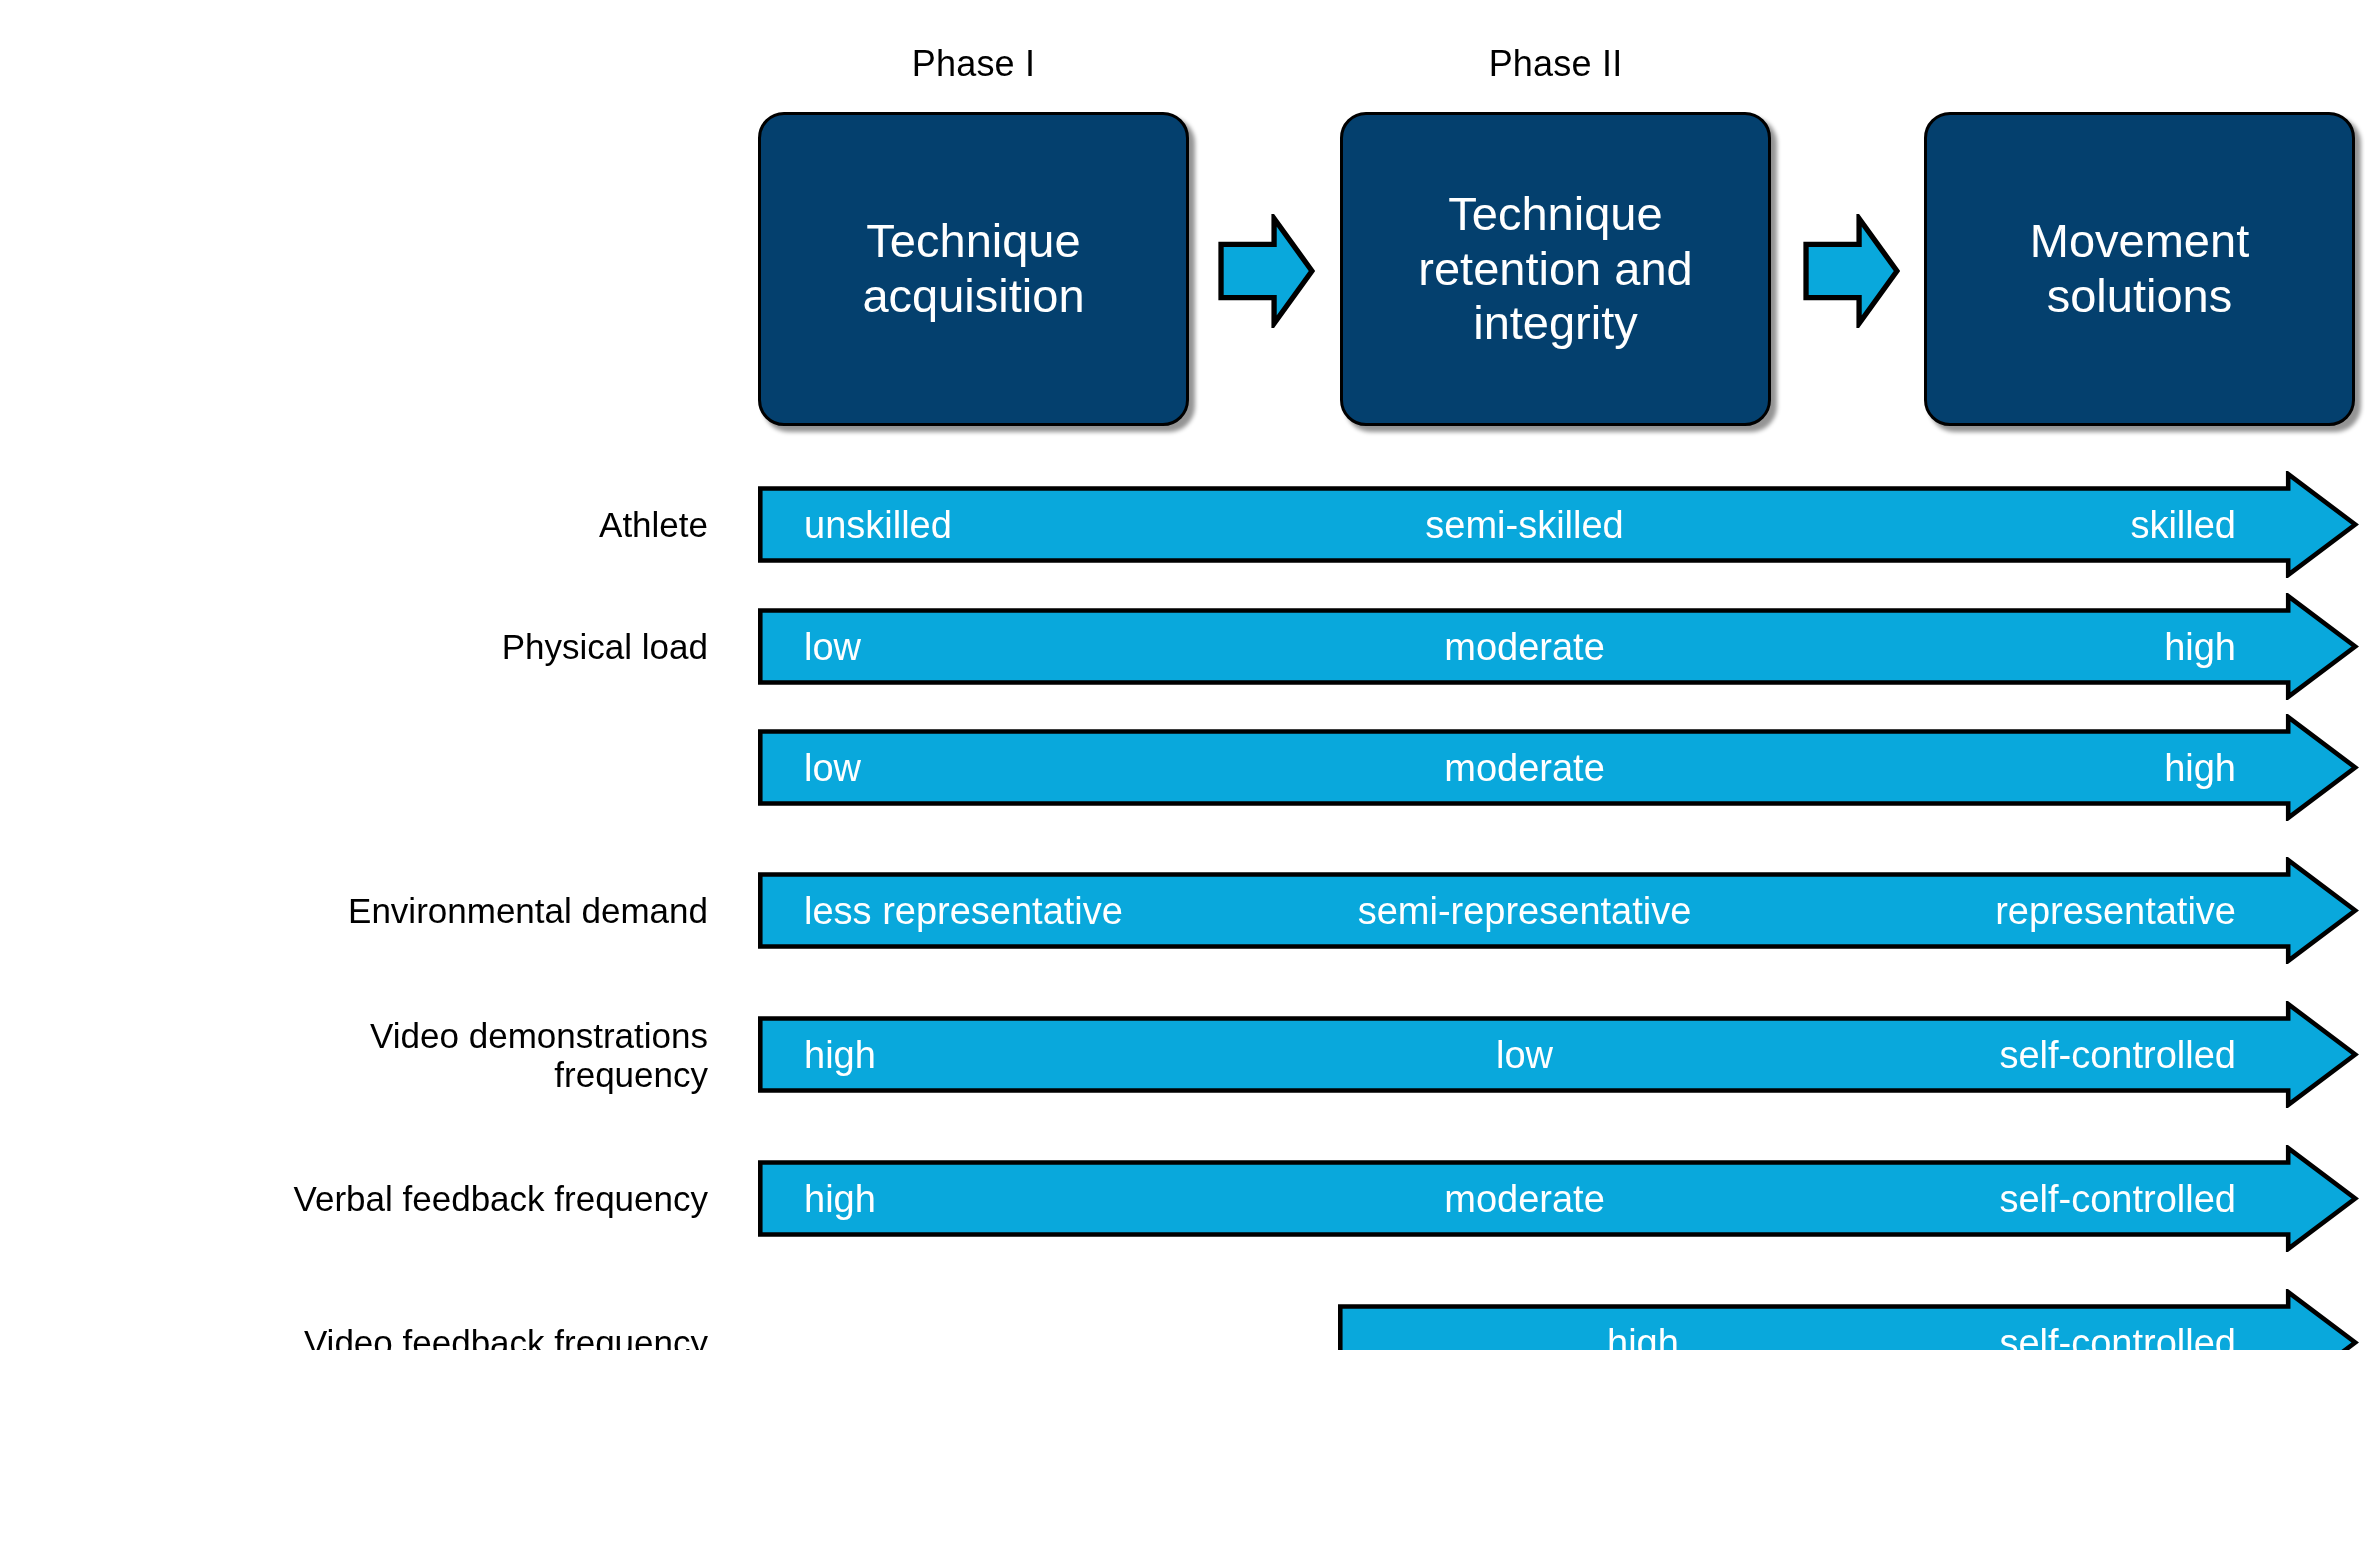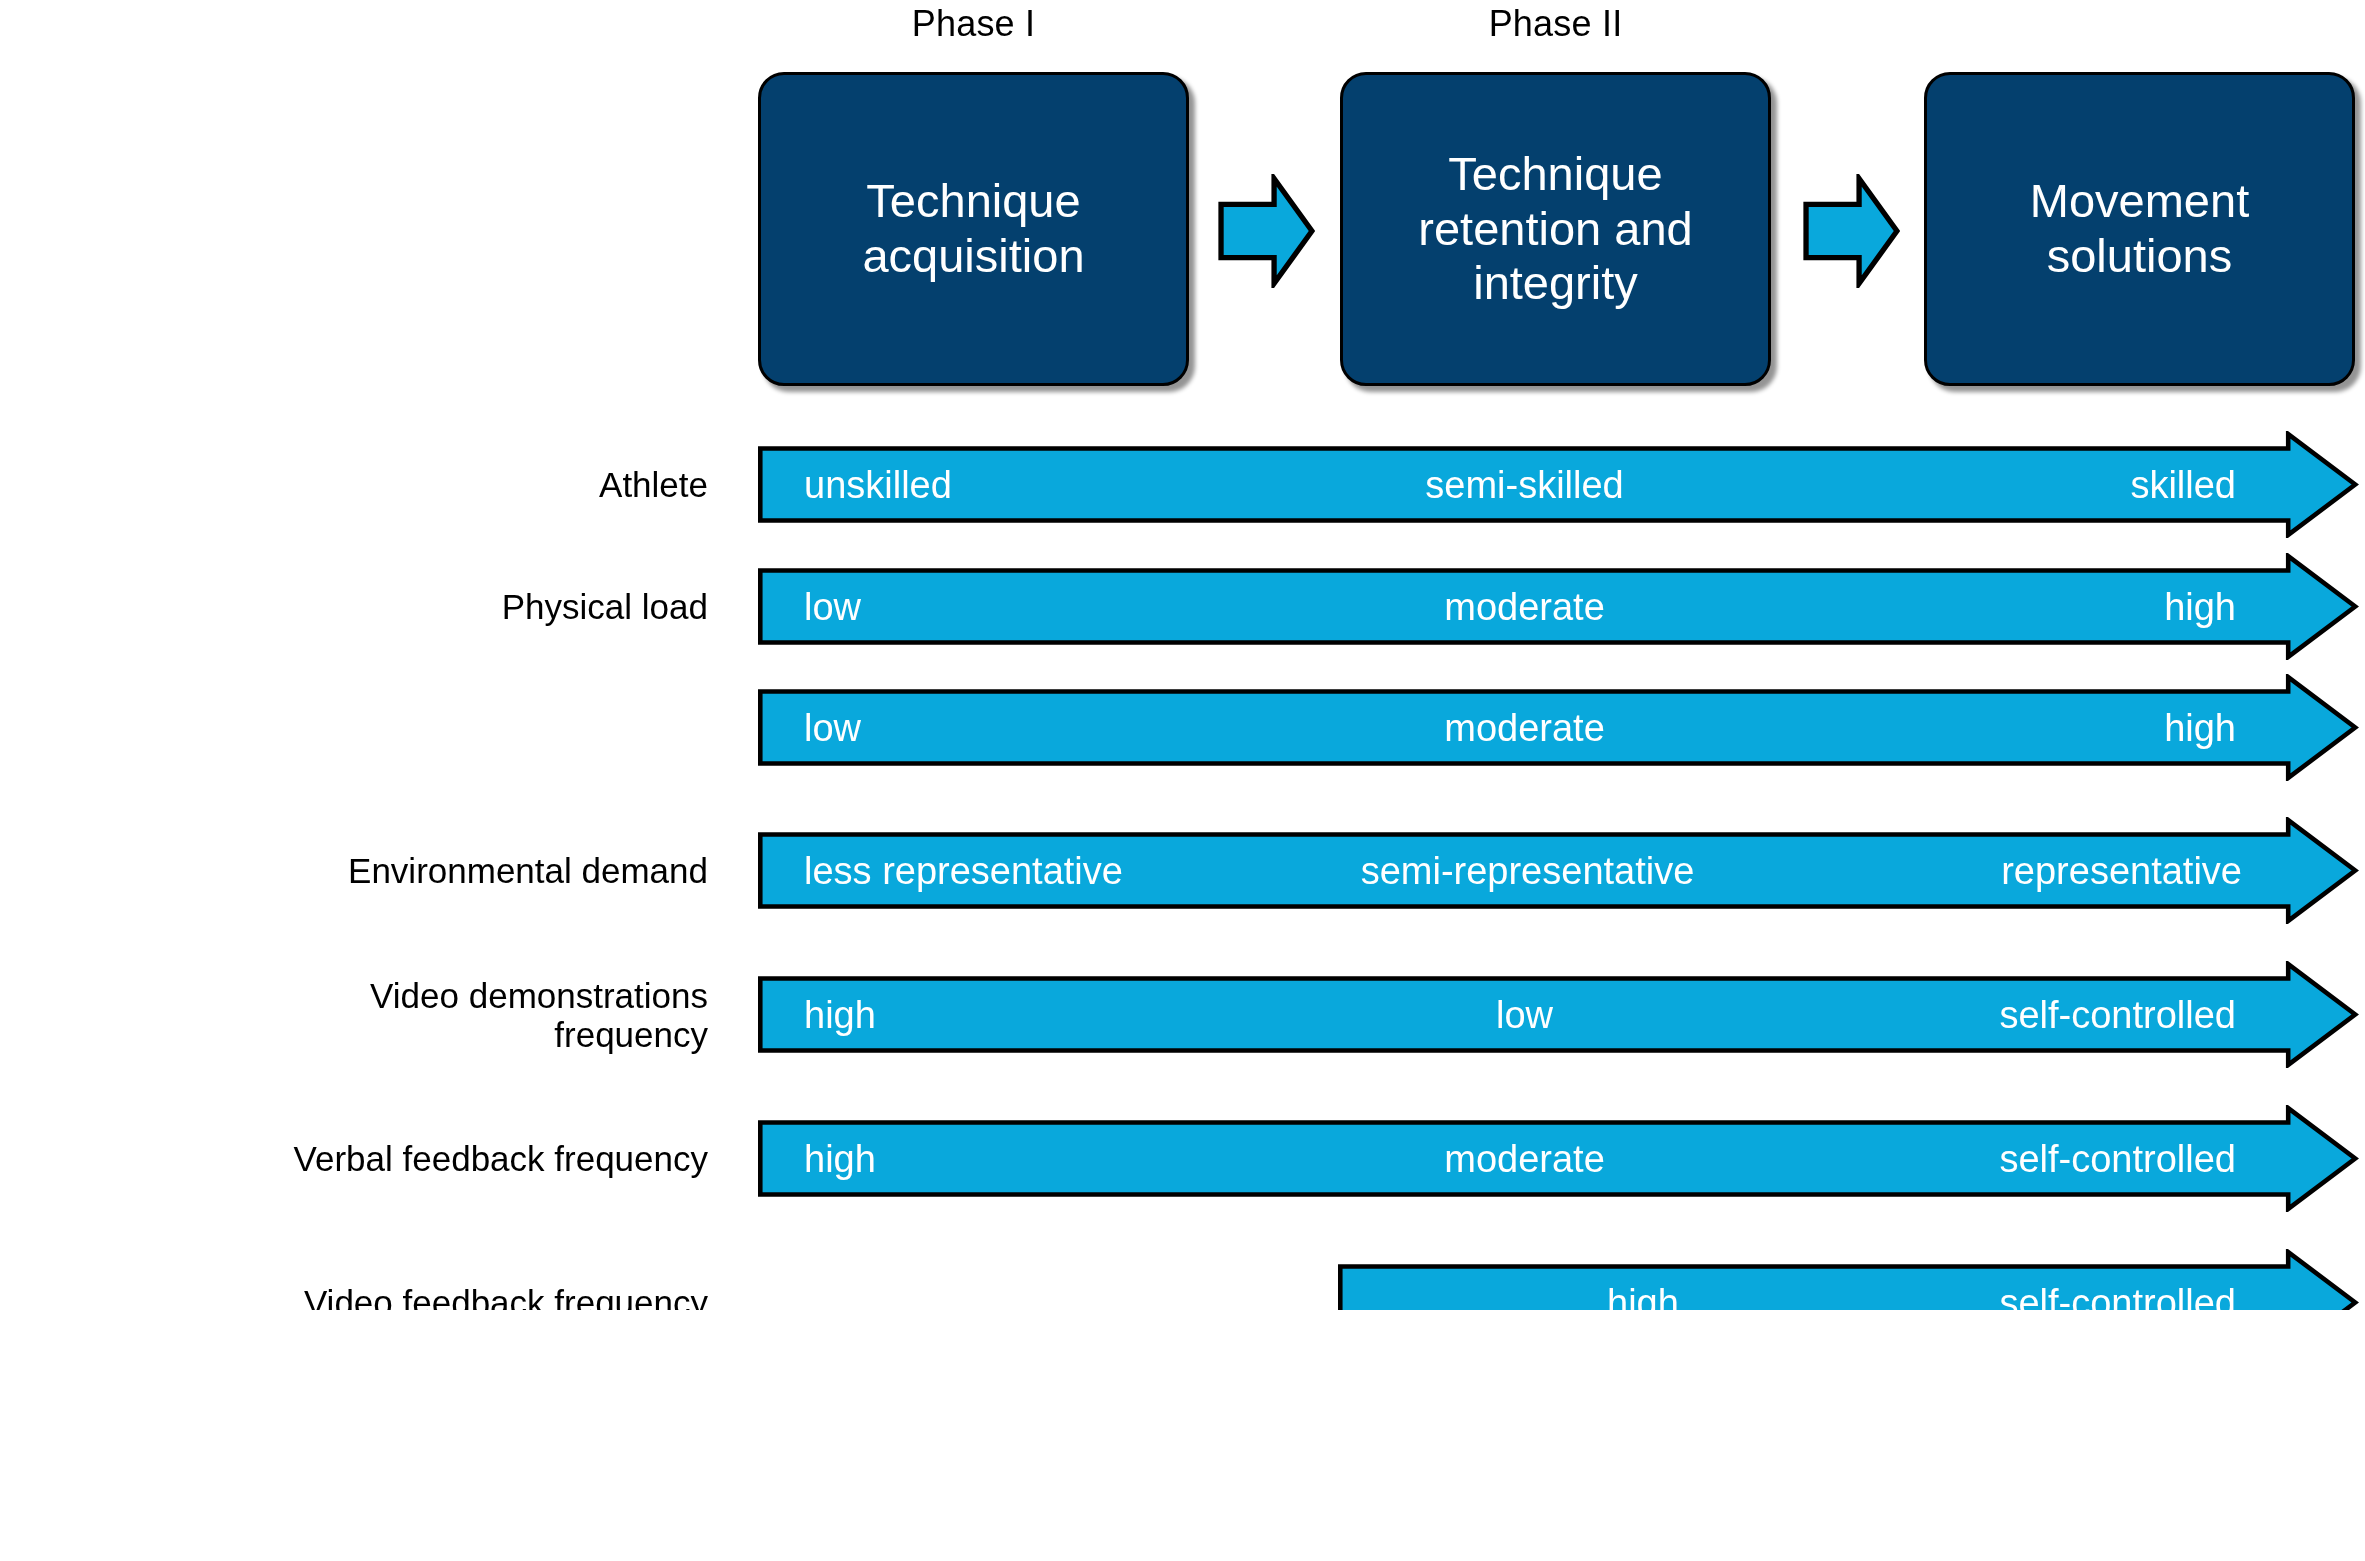--- a/index.html
+++ b/index.html
@@ -7,20 +7,21 @@
     padding: 0;
     background: #ffffff;
   }
   #stage {
     position: relative;
     width: 2366px;
     height: 1310px;
     background: #ffffff;
     font-family: "Liberation Sans", sans-serif;
     overflow: hidden;
+    margin-top: 40px;
   }
 
   
   .phase-col {
     position: absolute;
     top: 0;
   }
   .phase-caption {
     position: absolute;
     top: 6px;
@@ -189,21 +190,21 @@
     </div>
   </div>
 
   <div class="row" style="top:834px;">
     <div class="row-label single">Environmental demand</div>
     <div class="bar-arrow" style="left:758px; width:1601px;">
       <svg viewBox="0 0 2103 140" preserveAspectRatio="none" aria-hidden="true">
         <polygon points="3,23 2010,23 2010,4 2098,70 2010,136 2010,117 3,117" fill="#09A8DC" stroke="#000000" stroke-width="6" stroke-linejoin="miter"></polygon>
       </svg>
     </div>
-    <div class="bar-values" style="left:758px; width:1533px;padding-left:6px;">
+    <div class="bar-values" style="left:758px; width:1533px;">
       <span class="val v1">less representative</span>
       <span class="val v2">semi-representative</span>
       <span class="val v3">representative</span>
     </div>
   </div>
 
   <div class="row" style="top:978px;">
     <div class="row-label two-line">Video demonstrations<br>frequency</div>
     <div class="bar-arrow" style="left:758px; width:1601px;">
       <svg viewBox="0 0 2103 140" preserveAspectRatio="none" aria-hidden="true">

